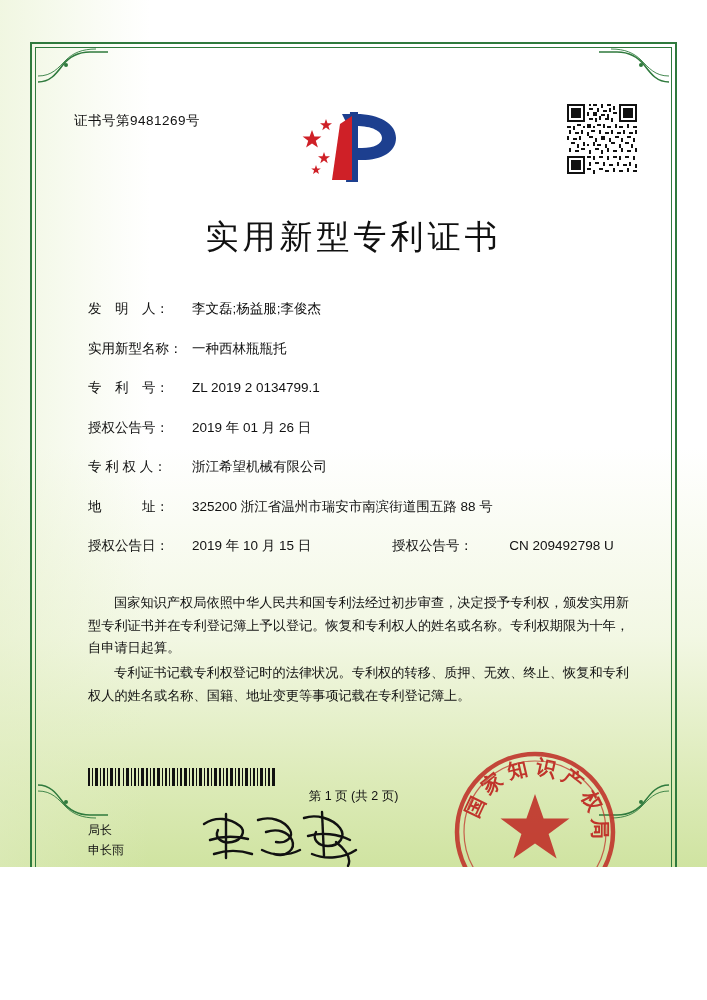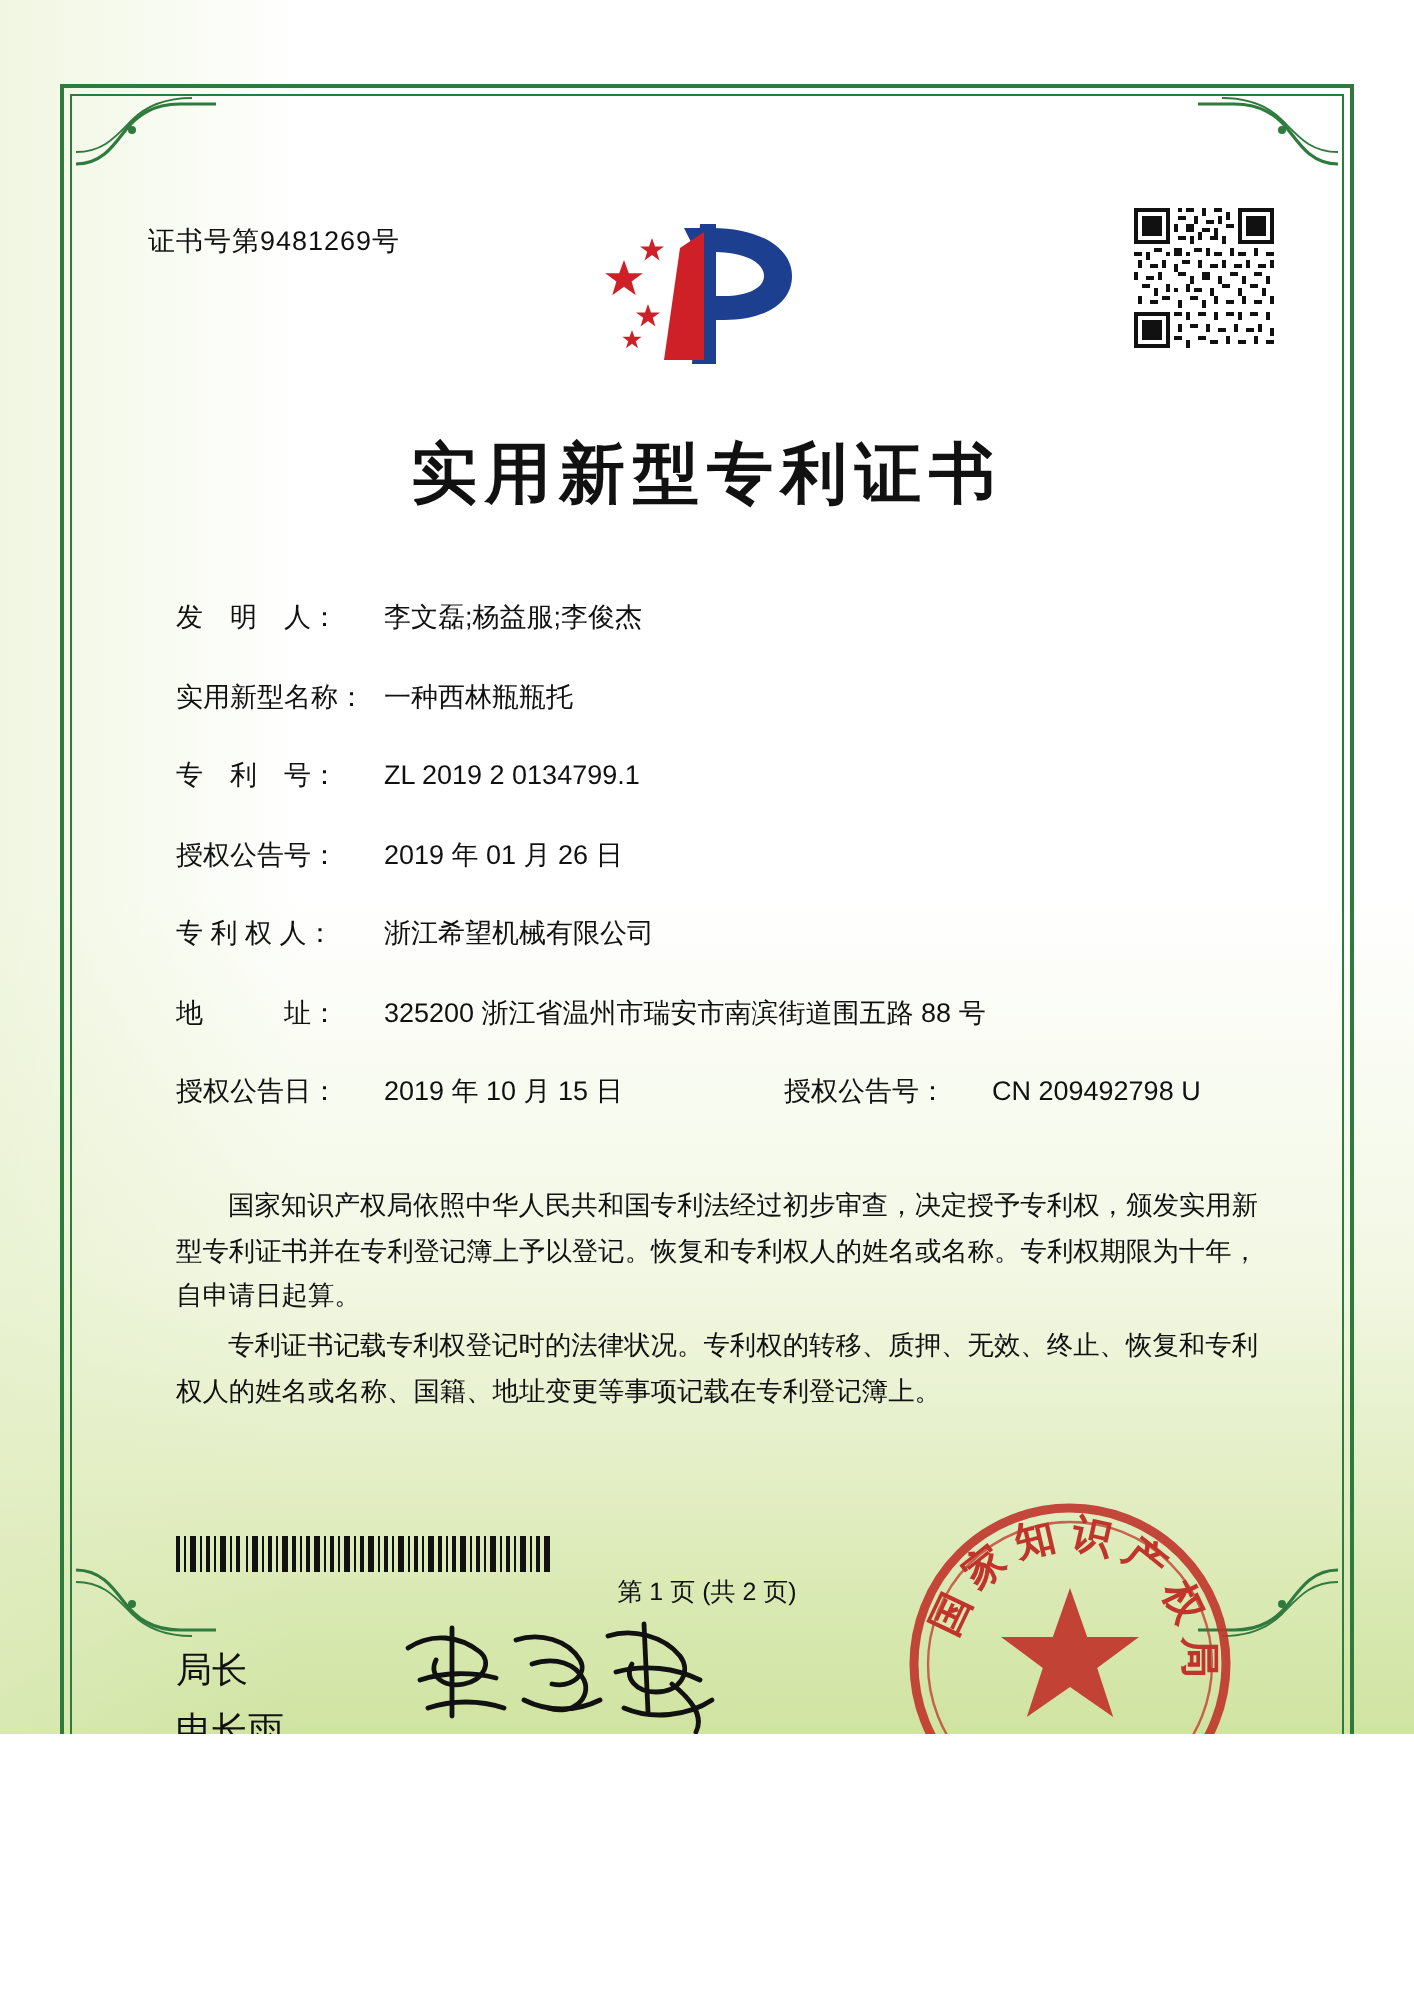--- a/index.html
+++ b/index.html
@@ -79,21 +79,21 @@
     position: absolute;
     left: 296px; top: 108px;
     width: 112px; height: 78px;
   }
   .title {
     position: absolute;
     left: 0; right: 0; top: 215px;
     text-align: center;
     font-family: "DejaVu Sans", "Liberation Sans", sans-serif;
     font-size: 33px;
-    font-weight: bold;
+    font-weight: normal;
     letter-spacing: 4px;
     color: #111;
   }
   .fields {
     position: absolute;
     left: 88px; top: 300px;
     right: 80px;
   }
   .field-row {
     display: flex;
@@ -112,20 +112,21 @@
   }
   .field-row.split .field-value {
     flex: 0 0 200px;
   }
   .field-label2 {
     flex: 0 0 104px;
     white-space: pre;
   }
   .field-value2 {
     flex: 1 1 auto;
+    text-align: center;
   }
   .paras {
     position: absolute;
     left: 88px; right: 78px; top: 592px;
     font-size: 13.2px;
     line-height: 1.72;
     color: #111;
     text-align: justify;
   }
   .paras p {
@@ -134,21 +135,21 @@
   }
   .barcode {
     position: absolute;
     left: 88px; top: 768px;
     height: 18px;
     width: 188px;
   }
   .sign-block {
     position: absolute;
     left: 88px; top: 820px;
-    font-size: 18px;
+    font-size: 12px;
     line-height: 1.68;
     color: #111;
   }
   .handwriting {
     position: absolute;
     left: 196px; top: 806px;
     width: 170px;
     height: 68px;
   }
   .seal {

